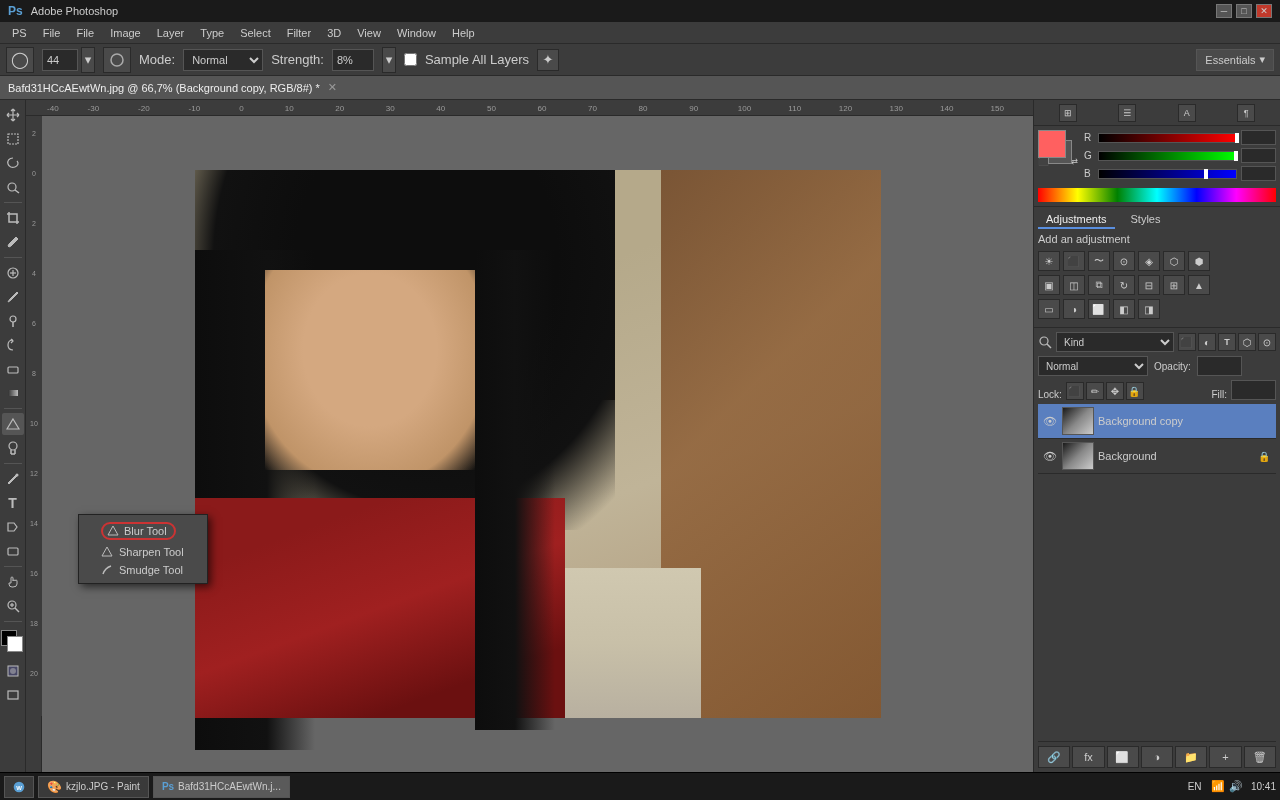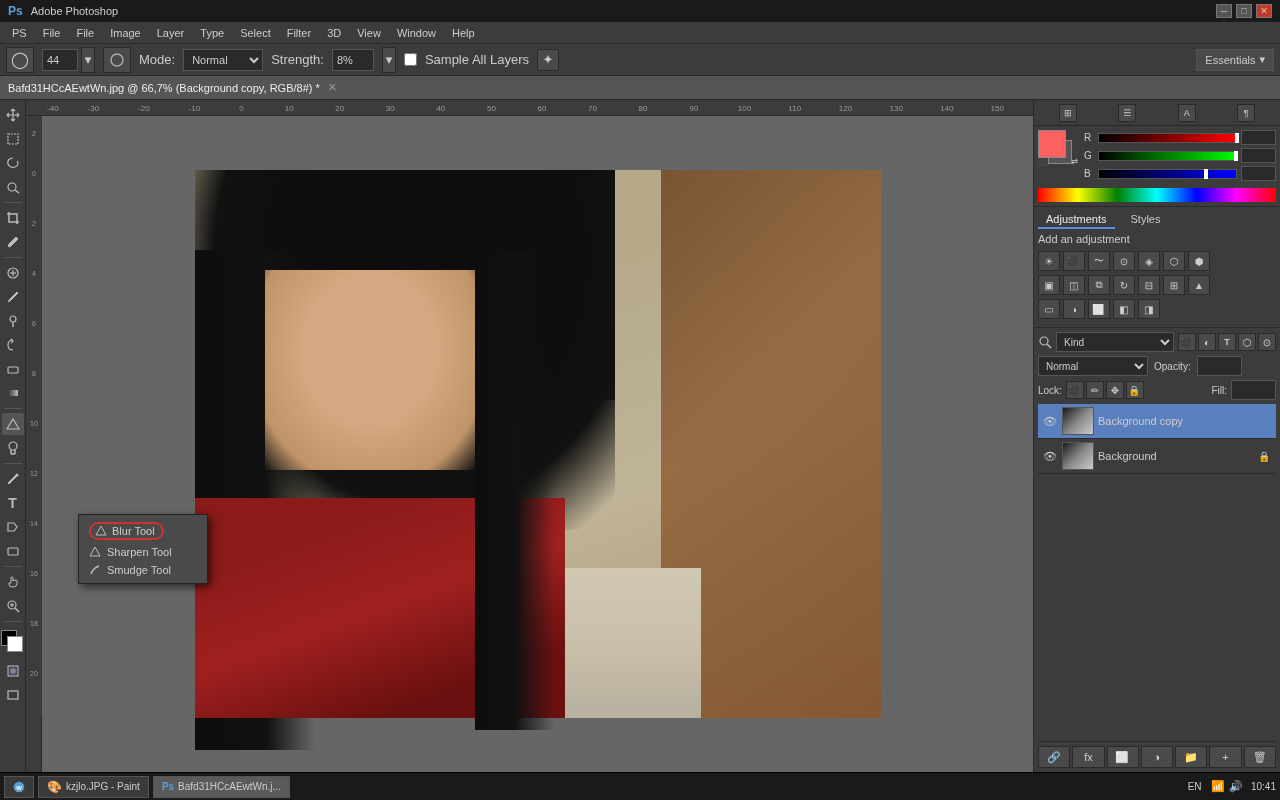--- a/index.html
+++ b/index.html
@@ -40,21 +40,21 @@
 
     
     #canvas-area { flex: 1; display: flex; flex-direction: column; background: #555; overflow: hidden; position: relative; }
     #h-ruler { height: 16px; background: #3c3c3c; border-bottom: 1px solid #2a2a2a; display: flex; align-items: center; padding-left: 16px; overflow: hidden; }
     #canvas-row { display: flex; flex: 1; overflow: hidden; }
     #v-ruler { width: 16px; background: #3c3c3c; border-right: 1px solid #2a2a2a; }
     #canvas { flex: 1; background: #666; position: relative; overflow: hidden; display: flex; align-items: center; justify-content: center; }
 
     
     #tool-popup { position: absolute; left: 36px; top: 398px; background: #4a4a4a; border: 1px solid #222; z-index: 100; padding: 4px 0; min-width: 130px; box-shadow: 3px 3px 8px rgba(0,0,0,0.6); }
-    .popup-item { display: flex; align-items: center; gap: 6px; padding: 3px 10px; cursor: pointer; font-size: 11px; color: #ccc; }
+    .popup-item { display: flex; align-items: center; gap: 6px; padding: 3px 22px; cursor: pointer; font-size: 11px; color: #ccc; }
 
     
     #right-panel { width: 247px; background: #3c3c3c; border-left: 1px solid #2a2a2a; display: flex; flex-direction: column; overflow: hidden; }
 
     
     #color-panel { background: #3c3c3c; padding: 4px; border-bottom: 1px solid #2a2a2a; }
     .panel-tabs { display: flex; gap: 0; margin-bottom: 4px; }
     .panel-tab { padding: 2px 10px; font-size: 11px; color: #ccc; cursor: pointer; background: #4a4a4a; border: 1px solid #2a2a2a; }
     .panel-tab.active { background: #3c3c3c; border-bottom: 1px solid #3c3c3c; }
     .channel-row { display: flex; align-items: center; gap: 4px; margin-bottom: 3px; }
@@ -78,21 +78,21 @@
     .layers-tab { padding: 2px 8px; font-size: 11px; color: #ccc; cursor: pointer; }
     .layers-tab.active { border-bottom: 2px solid #5a8fdf; color: #eee; }
     .layers-filter-row { display: flex; align-items: center; gap: 4px; margin-bottom: 4px; }
     .layers-filter-select { background: #2a2a2a; color: #ccc; border: 1px solid #555; height: 20px; font-size: 10px; padding: 0 3px; flex: 1; }
     .layers-filter-icons { display: flex; gap: 2px; }
     .lf-icon { width: 18px; height: 18px; background: #4a4a4a; border: 1px solid #2a2a2a; display: flex; align-items: center; justify-content: center; cursor: pointer; font-size: 10px; color: #ccc; }
     .layers-options-row { display: flex; align-items: center; gap: 6px; margin-bottom: 4px; }
     .layers-mode-select { background: #2a2a2a; color: #ccc; border: 1px solid #555; height: 20px; font-size: 10px; padding: 0 3px; width: 110px; }
     .layers-opacity-label { font-size: 10px; color: #ccc; }
     .layers-opacity-input { background: #2a2a2a; color: #ccc; border: 1px solid #555; height: 20px; font-size: 10px; width: 45px; padding: 0 3px; }
-    .layers-lock-row { display: flex; align-items: center; gap: 4px; margin-bottom: 4px; }
+    .layers-lock-row { display: flex; align-items: flex-end; gap: 4px; margin-bottom: 4px; }
     .lock-label { font-size: 10px; color: #ccc; }
     .lock-icons { display: flex; gap: 2px; }
     .lock-icon { width: 18px; height: 18px; background: #4a4a4a; border: 1px solid #2a2a2a; display: flex; align-items: center; justify-content: center; cursor: pointer; font-size: 10px; color: #ccc; }
     .fill-label { font-size: 10px; color: #ccc; margin-left: auto; }
     .fill-input { background: #2a2a2a; color: #ccc; border: 1px solid #555; height: 20px; font-size: 10px; width: 45px; padding: 0 3px; }
     .layer-item { display: flex; align-items: center; gap: 4px; padding: 3px 4px; cursor: pointer; border-bottom: 1px solid #2a2a2a; }
     .layer-item.active { background: #5a7fbf; }
     .layer-eye { width: 16px; height: 16px; display: flex; align-items: center; justify-content: center; cursor: pointer; font-size: 11px; }
     .layer-thumb { width: 32px; height: 28px; background: #888; border: 1px solid #555; overflow: hidden; display: flex; align-items: center; justify-content: center; font-size: 8px; }
     .layer-name { font-size: 11px; color: #ccc; flex: 1; }

